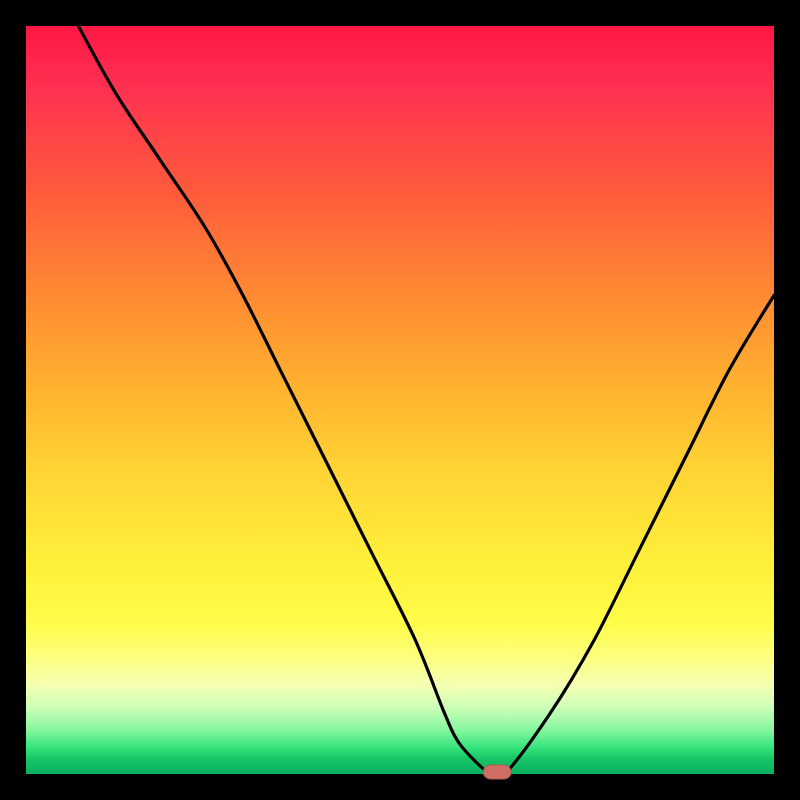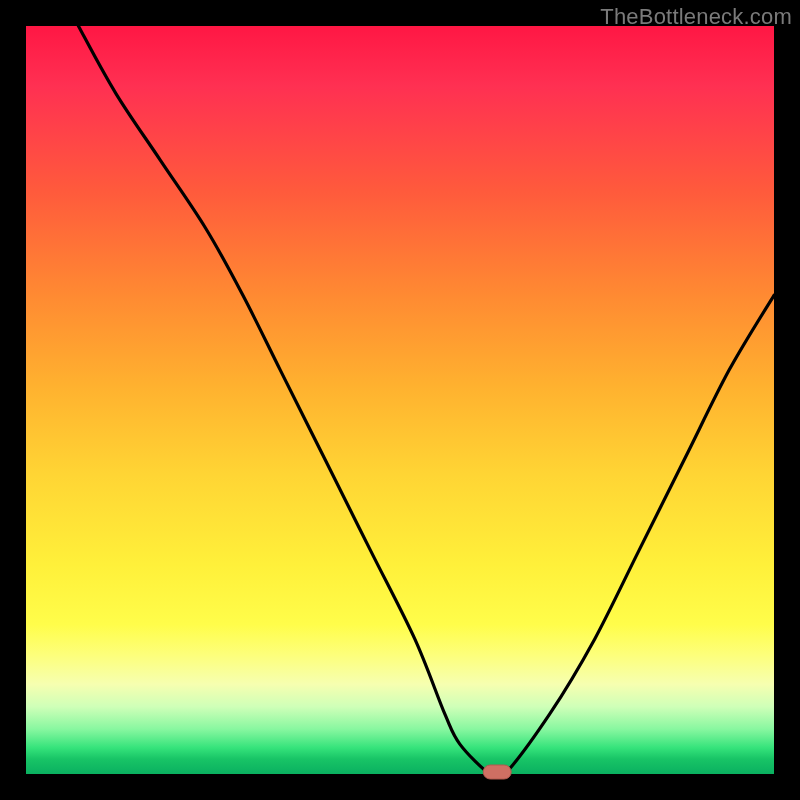--- a/index.html
+++ b/index.html
@@ -64,14 +64,13 @@
 </head>
 <body>
 
 <div class="frame">
   <div class="plot-area">
     <svg class="curve" viewBox="0 0 748 748">
       <path fill="none" stroke-width="3.2" stroke-linecap="round" stroke-linejoin="round" d="M 52.4 0.0 C 58.6 11.2, 76.0 44.9, 89.8 67.3 C 103.5 89.8, 119.7 112.2, 134.6 134.6 C 149.6 157.1, 165.8 179.5, 179.5 202.0 C 193.2 224.4, 204.5 245.6, 216.9 269.3 C 229.4 293.0, 240.6 316.7, 254.3 344.1 C 268.0 371.5, 284.2 403.9, 299.2 433.8 C 314.2 463.8, 329.1 493.7, 344.1 523.6 C 359.0 553.5, 376.5 585.9, 389.0 613.4 C 401.4 640.8, 411.4 670.7, 418.9 688.2 C 426.4 705.6, 426.4 708.1, 433.8 718.1 C 441.3 728.1, 456.3 743.0, 463.8 748.0 C 471.2 753.0, 468.7 758.0, 478.7 748.0 C 488.7 738.0, 508.6 710.6, 523.6 688.2 C 538.6 665.7, 553.5 640.8, 568.5 613.4 C 583.4 585.9, 598.4 553.5, 613.4 523.6 C 628.3 493.7, 643.3 463.8, 658.2 433.8 C 673.2 403.9, 688.2 371.5, 703.1 344.1 C 718.1 316.7, 740.5 281.7, 748.0 269.3" stroke="#000000"></path>
       <rect rx="7" ry="7" height="14" width="28" fill="#cf6f63" x="457.2" y="739.0" stroke="#b25a4f" stroke-width="1"></rect>
     </svg>
   </div>
-  <div class="watermark">TheBottleneck.com</div>
 </div>
 
 </body></html>

